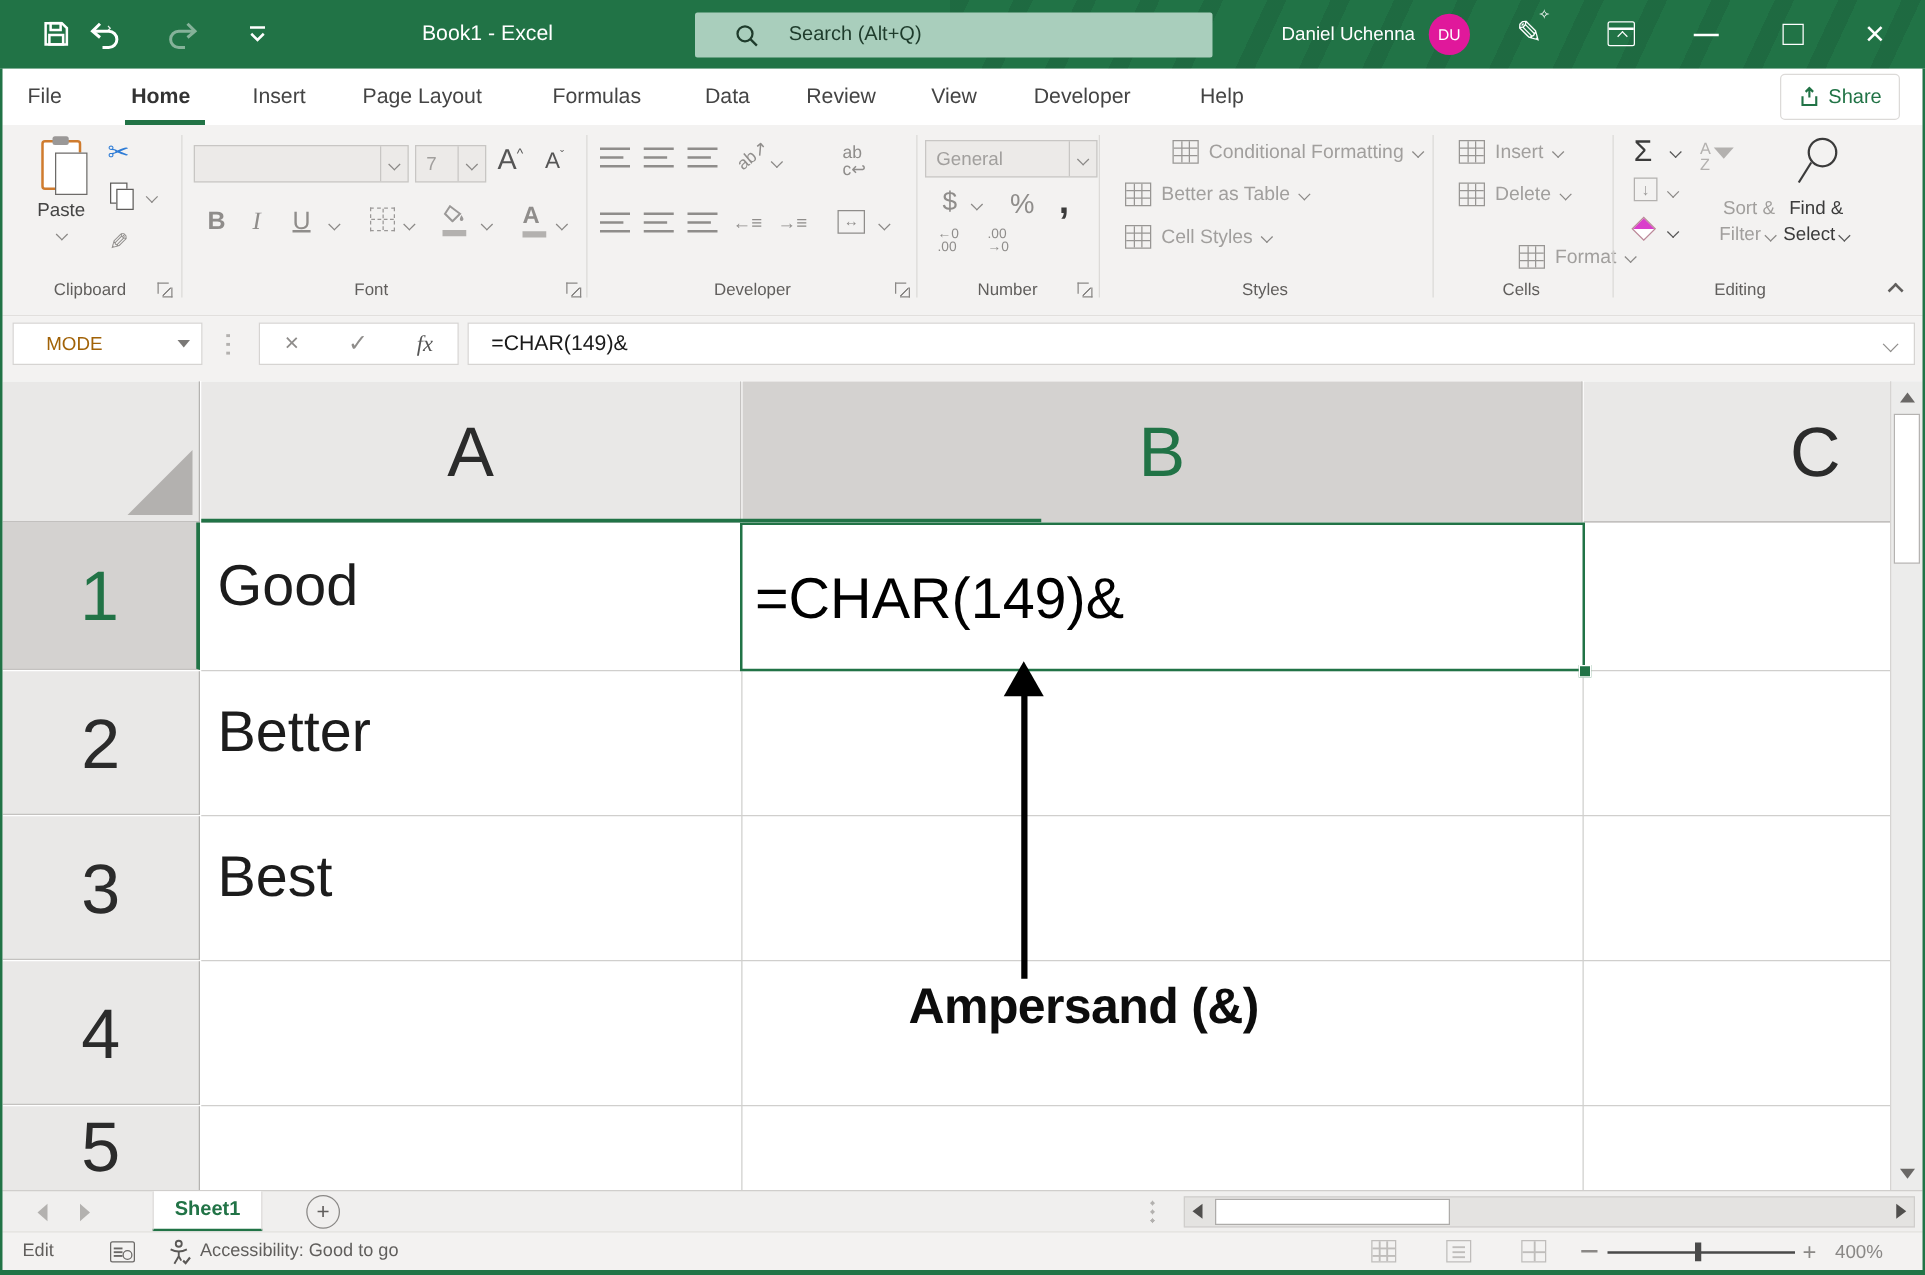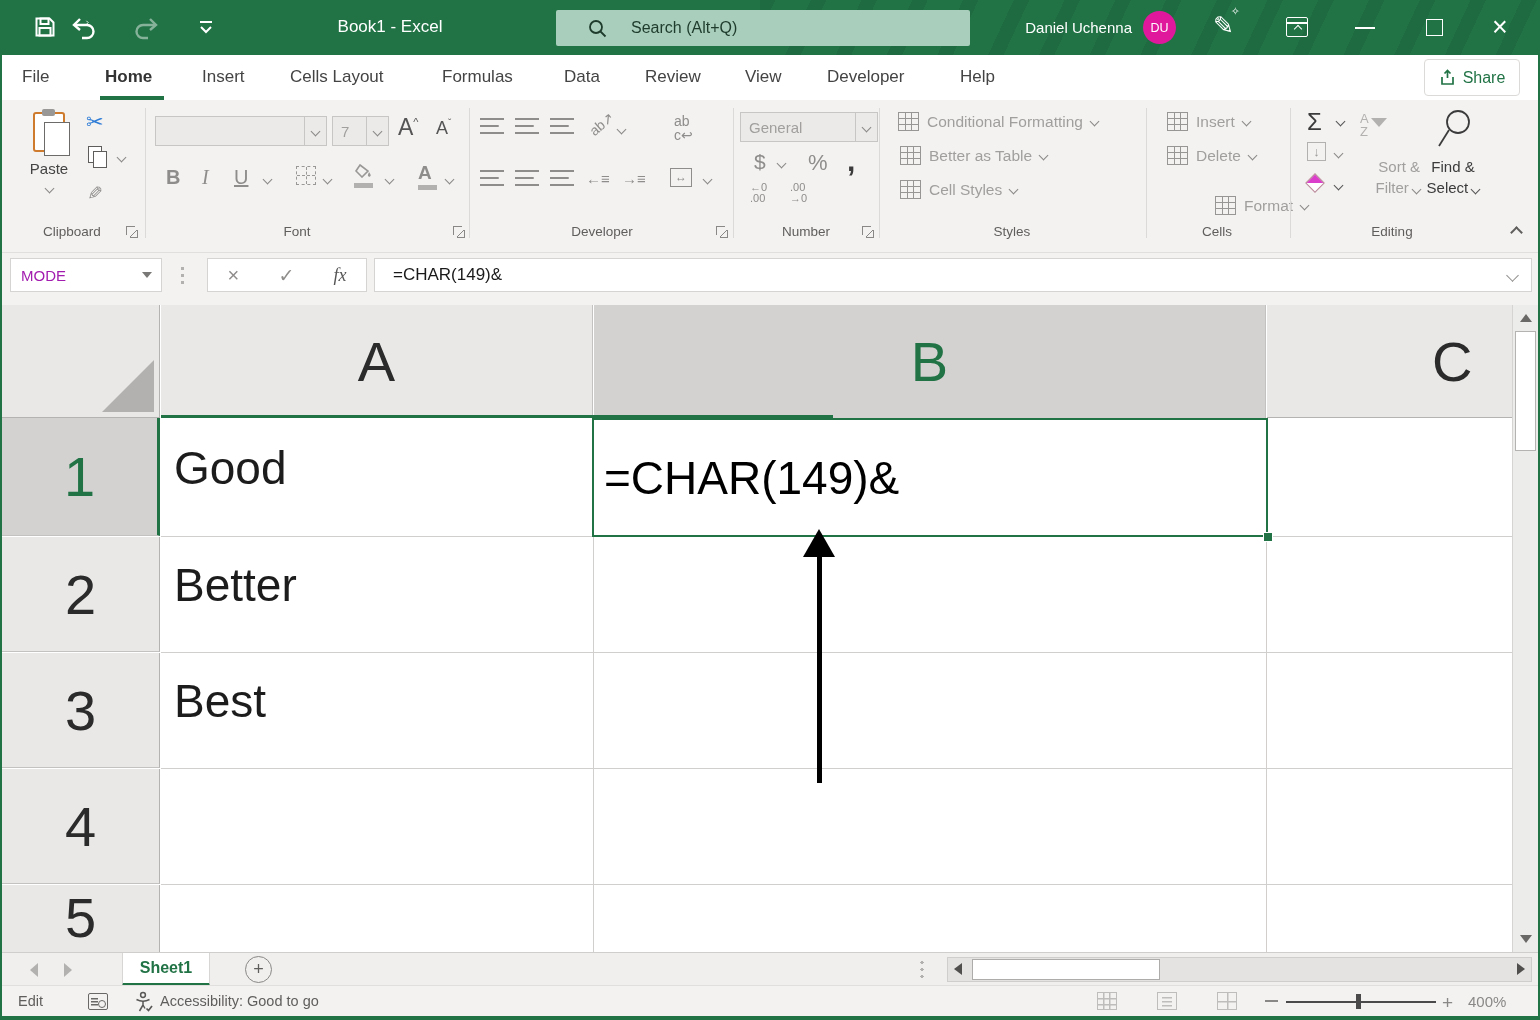--- a/index.html
+++ b/index.html
@@ -72,21 +72,21 @@
                linear-gradient(#989694,#989694) 11.5px 0/1.4px 100% no-repeat; }
   .style-row { position:absolute; display:flex; align-items:center; gap:8px; font-size:15.5px; color:#a19f9d; }
   .eraser { display:inline-block; width:14px; height:14px; transform:rotate(45deg); border:1px solid #b89; background:linear-gradient(135deg,#da3ecb 0 52%,#fff 52% 100%); }
   .fillico { display:inline-block; width:19px; height:19px; border:1.5px solid #b3b1af; color:#9a9897; font-size:13px; line-height:17px; text-align:center; }
   .funnel { display:inline-block; width:0; height:0; border-left:8px solid transparent; border-right:8px solid transparent; border-top:9px solid #b3b1af; position:relative; }
   .collapse-chev { position:absolute; left:1510px; top:128px; width:9px; height:9px; border-left:2px solid #605e5c; border-top:2px solid #605e5c; transform:rotate(45deg); }
 
   
   .fbar { position:absolute; left:2px; top:253px; width:1536px; height:52px; background:#f3f2f1; }
   .namebox { position:absolute; left:8px; top:5px; width:152px; height:34px; background:#fff; border:1px solid #d6d4d2; display:flex; align-items:center; }
-  .namebox .nb-val { flex:1; padding-left:10px; font-size:15px; color:#a21caf; }
+  .namebox .nb-val { flex:1; padding-left:26px; font-size:15px; color:#a16207; }
   .tri-down { width:0; height:0; border-left:5px solid transparent; border-right:5px solid transparent; border-top:6px solid #7a7876; margin-right:9px; }
   .vdots { position:absolute; left:179px; top:12px; width:3px; height:20px;
     background:radial-gradient(circle,#b3b1af 1.5px,transparent 1.6px) 0 0/3px 7px repeat-y; }
   .fx-group { position:absolute; left:205px; top:5px; width:160px; height:34px; background:#fff; border:1px solid #d6d4d2; display:flex; align-items:center; justify-content:space-around; }
   .fx-x { color:#8f8d8b; font-size:20px; }
   .fx-check { color:#8f8d8b; font-size:19px; }
   .fx-fx { color:#555; font-size:18px; font-family:"Liberation Serif", serif; font-style:italic; }
   .fml { position:absolute; left:372px; top:5px; width:1158px; height:34px; background:#fff; border:1px solid #d6d4d2; display:flex; align-items:center; }
   .fml .fml-val { flex:1; padding-left:18px; font-size:17px; color:#1a1a1a; }
   .fml-chev { width:9px; height:9px; border-right:1.7px solid #8f8d8b; border-bottom:1.7px solid #8f8d8b; transform:rotate(45deg); margin-right:14px; }
@@ -199,21 +199,21 @@
     <div class="ribopt"></div>
     <div class="win-min"></div>
     <div class="win-max"></div>
     <div class="win-close">×</div>
   </div>
 
   <div class="tabsbar">
     <span class="mtab" style="left:20px;">File</span>
     <span class="mtab active" style="left:103px;">Home</span>
     <span class="mtab" style="left:200px;">Insert</span>
-    <span class="mtab" style="left:288px;">Cells Layout</span>
+    <span class="mtab" style="left:288px;">Page Layout</span>
     <span class="mtab" style="left:440px;">Formulas</span>
     <span class="mtab" style="left:562px;">Data</span>
     <span class="mtab" style="left:643px;">Review</span>
     <span class="mtab" style="left:743px;">View</span>
     <span class="mtab" style="left:825px;">Developer</span>
     <span class="mtab" style="left:958px;">Help</span>
     <div class="tab-underline"></div>
     <div class="share-btn">
       <svg width="17" height="17" viewBox="0 0 17 17">
           <path d="M3 8v7h11V8" fill="none" stroke="#217346" stroke-width="1.7"></path>
@@ -299,21 +299,21 @@
     <span class="rib-txt" style="left:752px;top:50px;font-size:21px;">$</span>
     <span class="chev" style="position:absolute;left:776px;top:60px;"></span>
     <span class="rib-txt" style="left:806px;top:50px;font-size:22px;">%</span>
     <span class="rib-dark" style="left:845px;top:44px;font-size:30px;font-weight:700;color:#3b3b3b;">,</span>
     <span class="stack2" style="position:absolute;left:748px;top:82px;"><span>←0</span><br><span>.00</span></span>
     <span class="stack2" style="position:absolute;left:788px;top:82px;"><span>.00</span><br><span>→0</span></span>
     <div class="glabel" style="left:744px;width:120px;">Number</div>
     <div class="launcher" style="left:860px;top:126px;"></div>
     <div class="gdiv" style="left:877px;"></div>
 
-    <div class="style-row" style="left:896px;top:12px;">
+    <div class="style-row" style="left:936px;top:12px;">
       <span class="gridico"></span>
       <span>Conditional Formatting</span>
       <span class="chev"></span>
     </div>
     <div class="style-row" style="left:898px;top:46px;">
       <span class="gridico"></span>
       <span>Better as Table</span>
       <span class="chev"></span>
     </div>
     <div class="style-row" style="left:898px;top:80px;">
@@ -413,20 +413,21 @@
     <div class="cellval" style="left:172px;top:253px;">Better</div>
     <div class="cellval" style="left:172px;top:369px;">Best</div>
 
     <div class="editcell">
       <span>=CHAR(149)&amp;</span>
     </div>
     <div class="fillhandle"></div>
 
     <div class="arrow-head"></div>
     <div class="arrow-shaft"></div>
+    <div class="annot">Ampersand (&amp;)</div>
   </div>
 
   <div class="vscroll">
     <div class="vs-up"></div>
     <div class="vs-thumb"></div>
     <div class="vs-down"></div>
   </div>
 
   <div class="sheetbar">
     <span class="nav-tri nav-left" style="left:28px;"></span>

